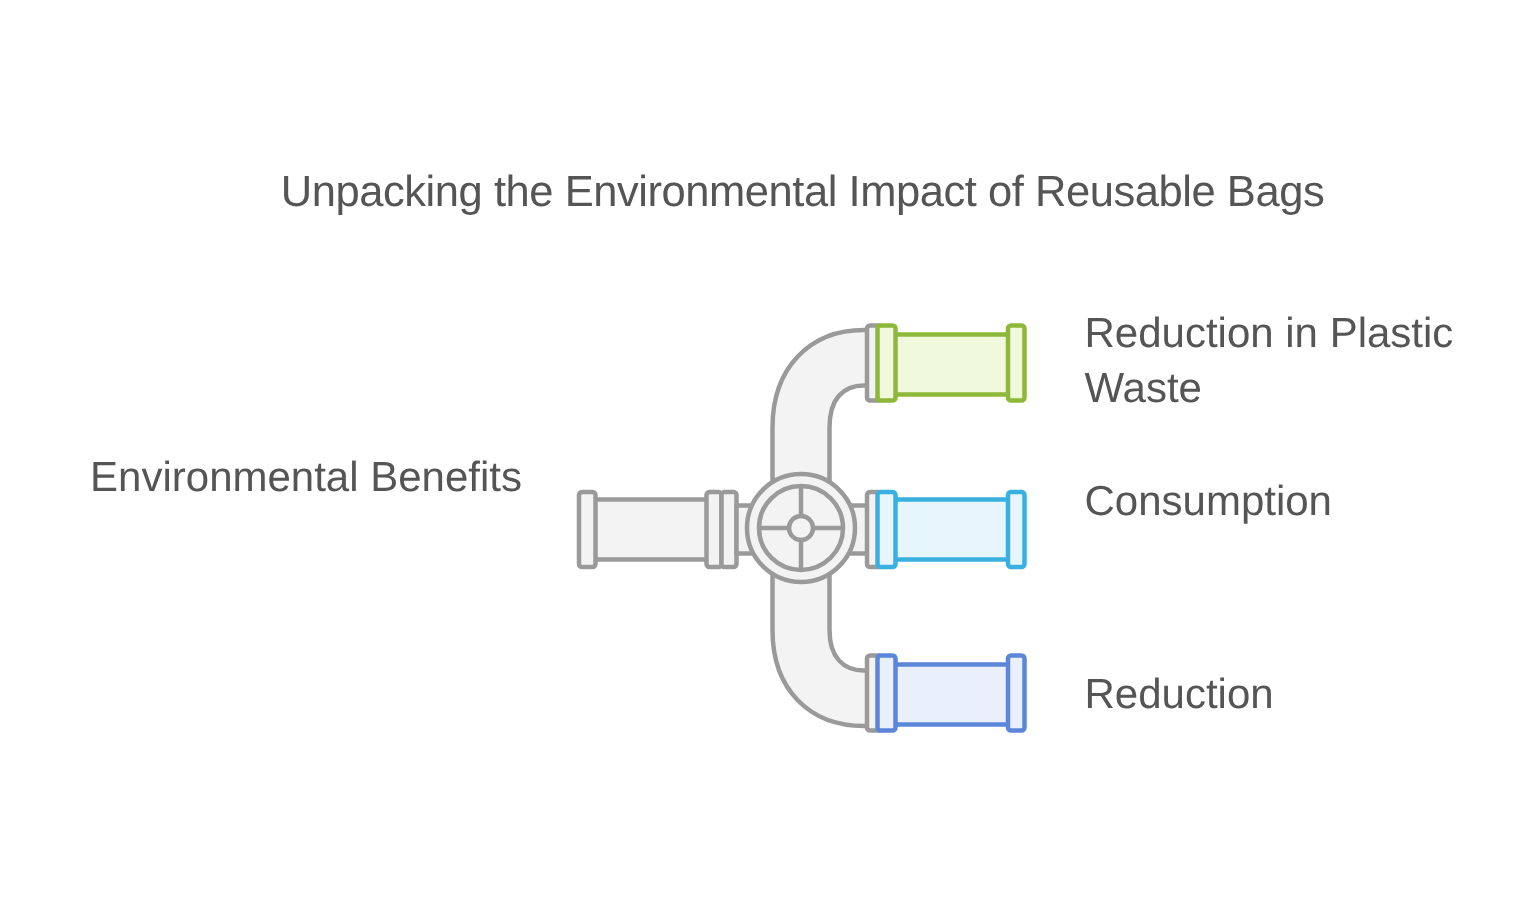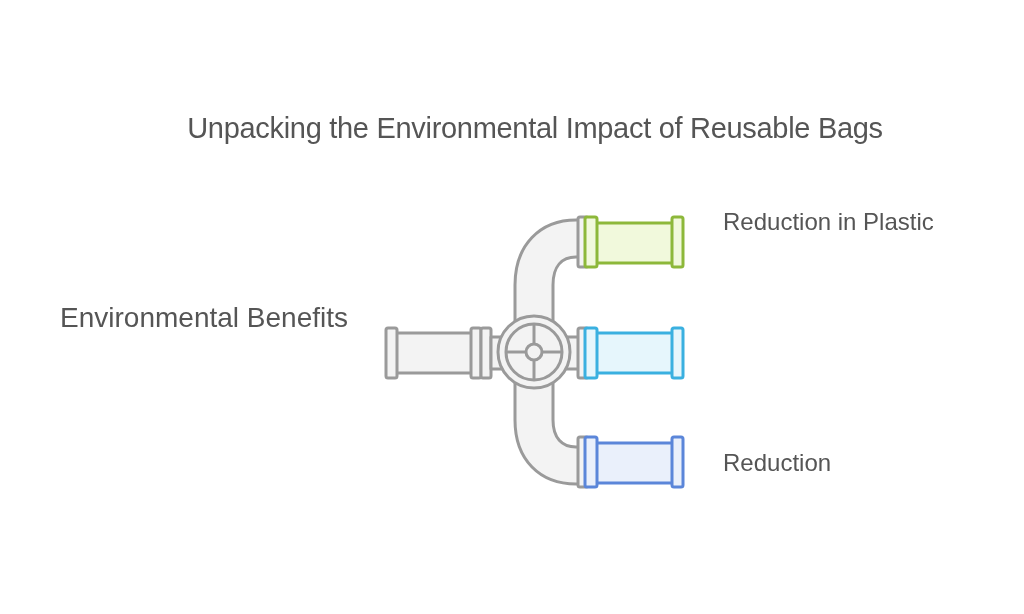--- a/index.html
+++ b/index.html
@@ -1,34 +1,36 @@
 <!DOCTYPE html>
 <html><head>
 <meta charset="utf-8">
 <style>
   html, body { margin: 0; padding: 0; background: #ffffff; }
   body { width: 1024px; height: 614px; position: relative; overflow: hidden; font-family: "Liberation Sans", "DejaVu Sans", sans-serif; color: #4a4a4a; }
   .title { position: absolute; left: 0; width: 1070px; top: 112px; text-align: center; font-size: 29px; color: #555555; letter-spacing: -0.3px; }
   .left-label { position: absolute; right: 676px; top: 299px; text-align: right; font-size: 28px; line-height: 37px; color: #555555; white-space: nowrap; }
-  .right-label { position: absolute; left: 723px; font-size: 24px; line-height: 37px; color: #555555; white-space: nowrap; }
+  .right-label { position: absolute; left: 723px; font-size: 28px; line-height: 37px; color: #555555; white-space: nowrap; }
   #diagram { position: absolute; left: 0; top: 0; }
 </style>
 </head>
 <body>
 
 <div class="title">Unpacking the Environmental Impact of Reusable Bags</div>
 
 <div class="left-label">
   <div>Environmental Benefits</div>
 </div>
 
 <div class="right-label" style="top:203px;">
   <div>Reduction in Plastic</div>
+  <div>Waste</div>
 </div>
 <div class="right-label" style="top:315px;">
+  <div>Consumption</div>
 </div>
 <div class="right-label" style="top:444px;">
   <div>Reduction</div>
 </div>
 
 <svg id="diagram" width="1024" height="614" viewBox="0 0 1024 614">
   <g stroke="#9a9a9a" stroke-width="3" fill="#f3f3f3" stroke-linejoin="round">
 
     <path d="M586,220 L576,220 C540,220 515,245 515,285 L515,420 C515,460 540,484 576,484 L586,484 L586,447 L576,447 C562,447 553,438 553,420 L553,285 C553,266 562,257 576,257 L586,257 Z"></path>
 

